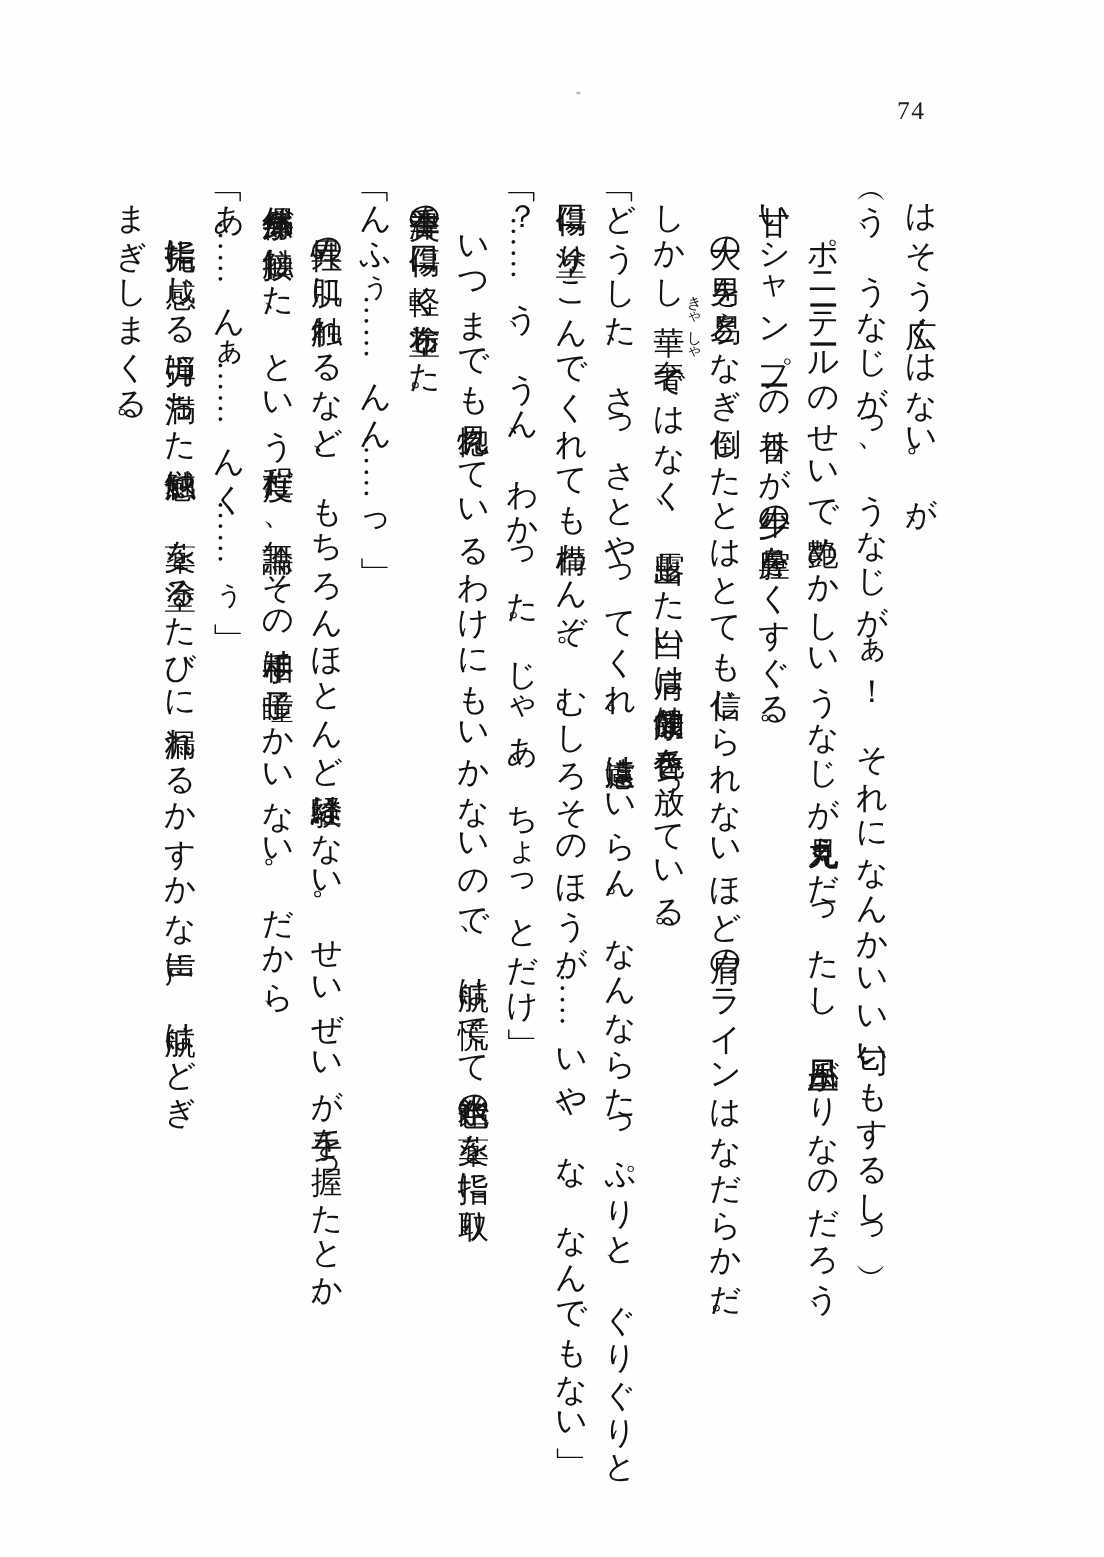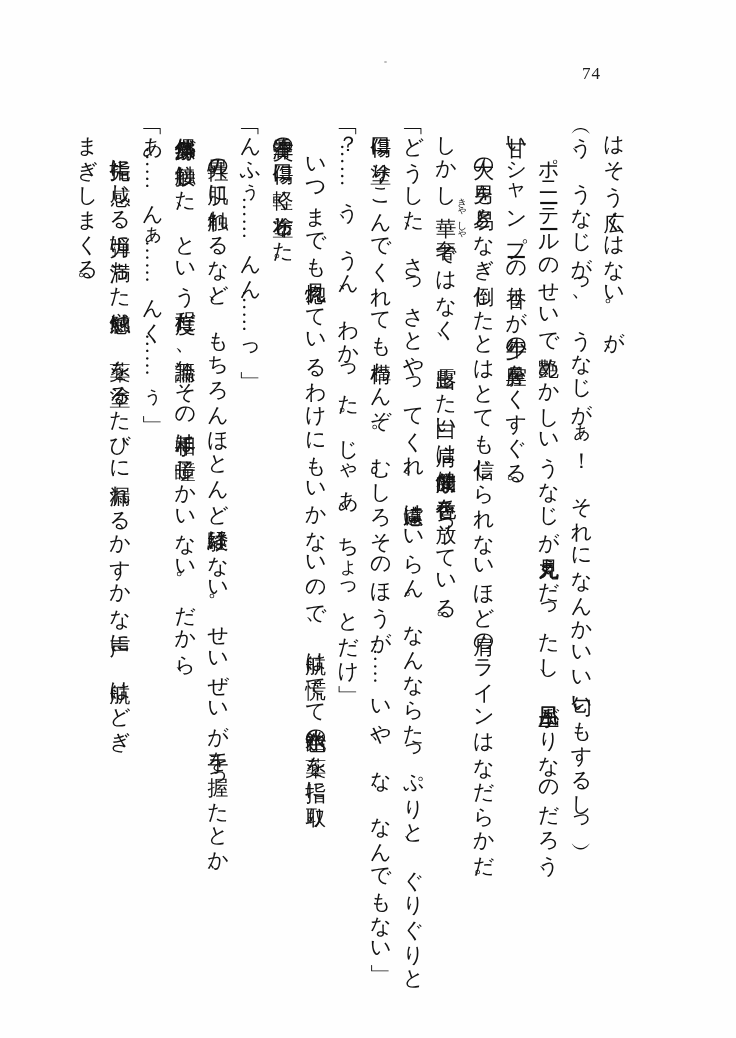--- a/index.html
+++ b/index.html
@@ -14,21 +14,21 @@
     overflow: hidden;
   }
   .page {
     position: absolute;
     inset: 0;
     background: #fefefe;
   }
   .page-number {
     position: absolute;
     top: 64px;
-    left: 582px;
+    left: 598px;
     font-family: "Liberation Serif", serif;
     font-size: 17px;
     color: #1c1c1c;
     letter-spacing: 1px;
   }
   .scan-speck {
     position: absolute;
     top: 61px;
     left: 384px;
     width: 3px;

